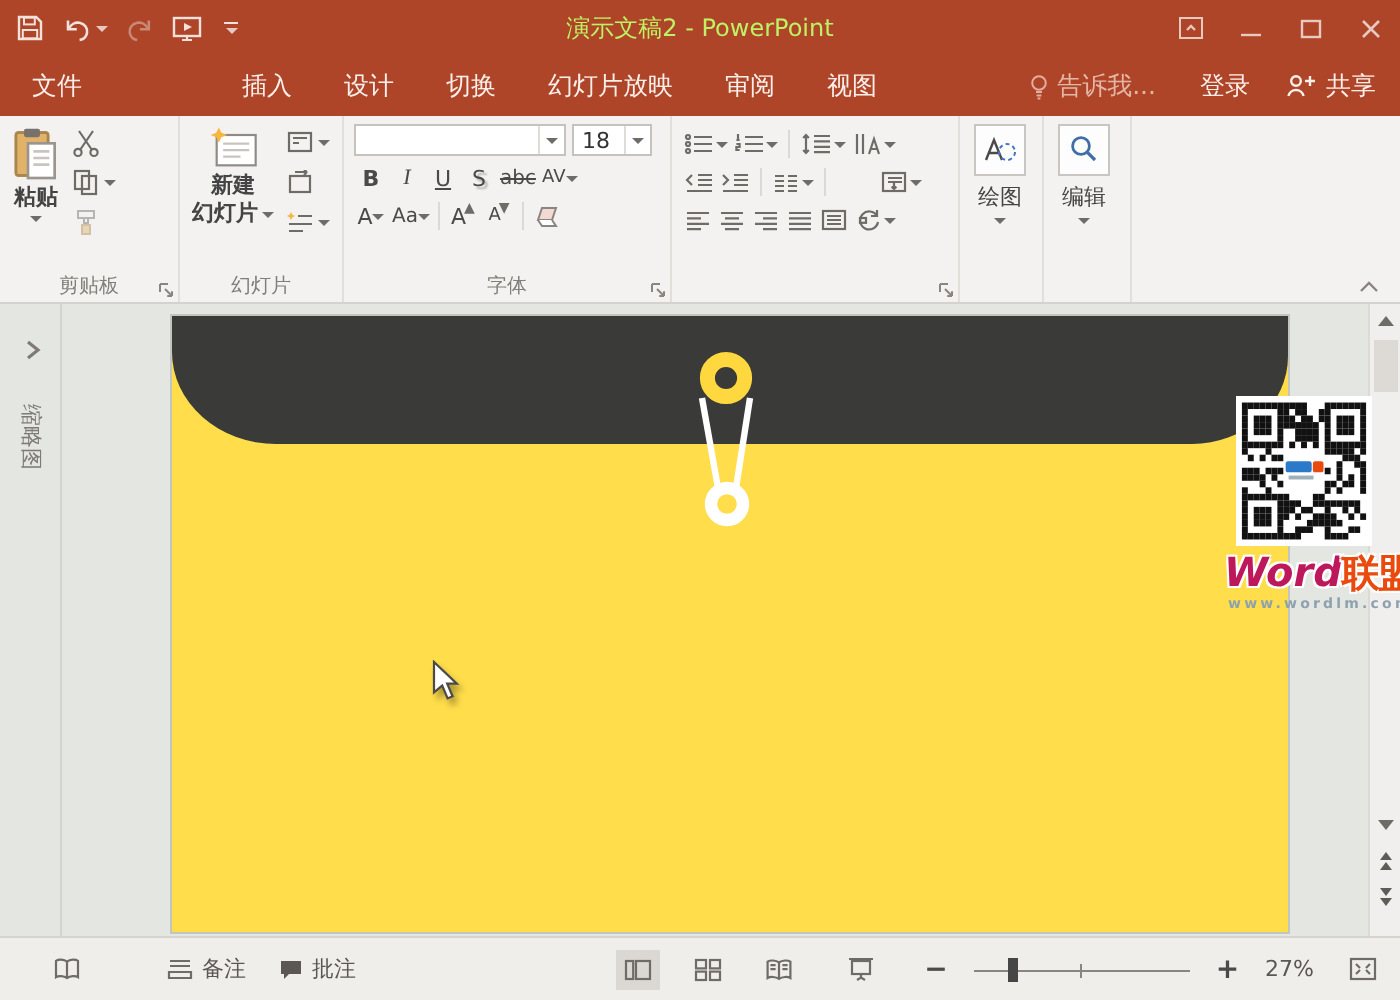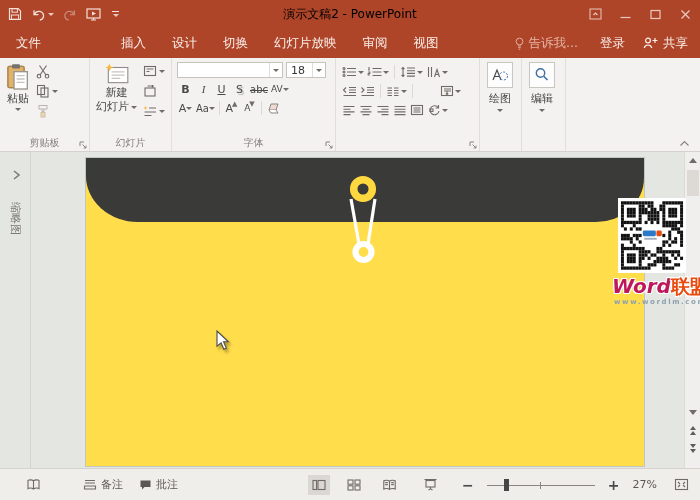--- a/index.html
+++ b/index.html
@@ -6,42 +6,42 @@
   .app{position:relative;width:700px;height:500px;overflow:hidden;background:#E3E6E1;
        font-family:"DejaVu Sans","Liberation Sans",sans-serif;-webkit-font-smoothing:antialiased;}
   svg{display:block;}
   .sic *{stroke:#6f6b67;fill:none;stroke-width:1.1;}
   .dd{width:0;height:0;border-left:3px solid transparent;border-right:3px solid transparent;border-top:3.5px solid #6f6b67;display:inline-block;}
 
   
   .titlebar{position:absolute;left:0;top:0;width:700px;height:28px;background:#AE4428;display:flex;align-items:center;}
   .qat{display:flex;align-items:center;gap:9px;padding-left:8px;}
   .qat .btn{display:flex;align-items:center;gap:2px;}
-  .title{position:absolute;left:0;right:0;text-align:center;color:#000000;font-size:12px;pointer-events:none;}
+  .title{position:absolute;left:0;right:0;text-align:center;color:#bef264;font-size:12px;pointer-events:none;}
   .winctl{margin-left:auto;display:flex;align-items:center;gap:0;}
   .winctl .wbtn{width:30px;height:28px;display:flex;align-items:center;justify-content:center;}
   .ddw{border-top-color:#E8C9BF;}
 
   
   .tabrow{position:absolute;left:0;top:28px;width:700px;height:30px;background:#AE4428;display:flex;align-items:stretch;color:#FBEFEA;font-size:12.5px;}
   .tab{display:flex;align-items:center;padding:0 13px;cursor:default;}
   .tab.file{padding:0 16px;}
   .tab.active{background:#86efac;color:#AE4428;margin-top:35px;}
   .tabspacer{flex:1;}
   .tellme{display:flex;align-items:center;gap:4px;color:#E5B5A6;padding:0 10px;}
   .signin{display:flex;align-items:center;padding:0 12px;}
   .share{display:flex;align-items:center;gap:5px;padding:0 12px 0 6px;}
 
   
   .ribbon{position:absolute;left:0;top:58px;width:700px;height:94px;background:#F4F2F0;border-bottom:1px solid #D5D1CE;display:flex;box-sizing:border-box;}
   .rgroup{position:relative;box-sizing:border-box;border-right:1px solid #E2DFDB;padding:3px 2px 15px 2px;flex:0 0 auto;}
   .glabel{position:absolute;bottom:1px;left:0;right:0;text-align:center;font-size:10px;color:#827D78;}
   .launcher{position:absolute;bottom:2px;right:2px;}
   .gcontent{display:flex;height:100%;}
-  .bigbtn{display:flex;flex-direction:column;align-items:center;font-size:11px;color:#444;padding:2px 4px;}
+  .bigbtn{display:flex;flex-direction:column;align-items:center;font-size:11px;color:#444;padding:2px 4px;font-weight:bold;}
   .bigbtn .lbl{margin-top:2px;line-height:12px;text-align:center;}
   .smallcol{display:flex;flex-direction:column;justify-content:flex-start;gap:6px;padding:3px 2px;}
   .sbtn{display:flex;align-items:center;gap:2px;height:14px;}
   .combo{background:#fff;border:1px solid #C6C2BE;height:16px;display:flex;align-items:center;font-size:11px;color:#333;box-sizing:border-box;}
   .combo .val{flex:1;padding-left:4px;}
   .combo .arr{width:12px;height:100%;border-left:1px solid #E0DDD9;display:flex;align-items:center;justify-content:center;}
   .frow{display:flex;align-items:center;gap:1px;margin-top:3px;}
   .fbtn{min-width:15px;height:16px;display:flex;align-items:center;justify-content:center;font-size:11px;color:#4a4a4a;padding:0 1px;}
   .b{font-weight:bold}.i{font-style:italic;font-family:"Liberation Serif",serif}.u{text-decoration:underline}
   .s{text-shadow:1.5px 1.5px 1px #b9b5b0}.abc{text-decoration:line-through;font-size:10px}

